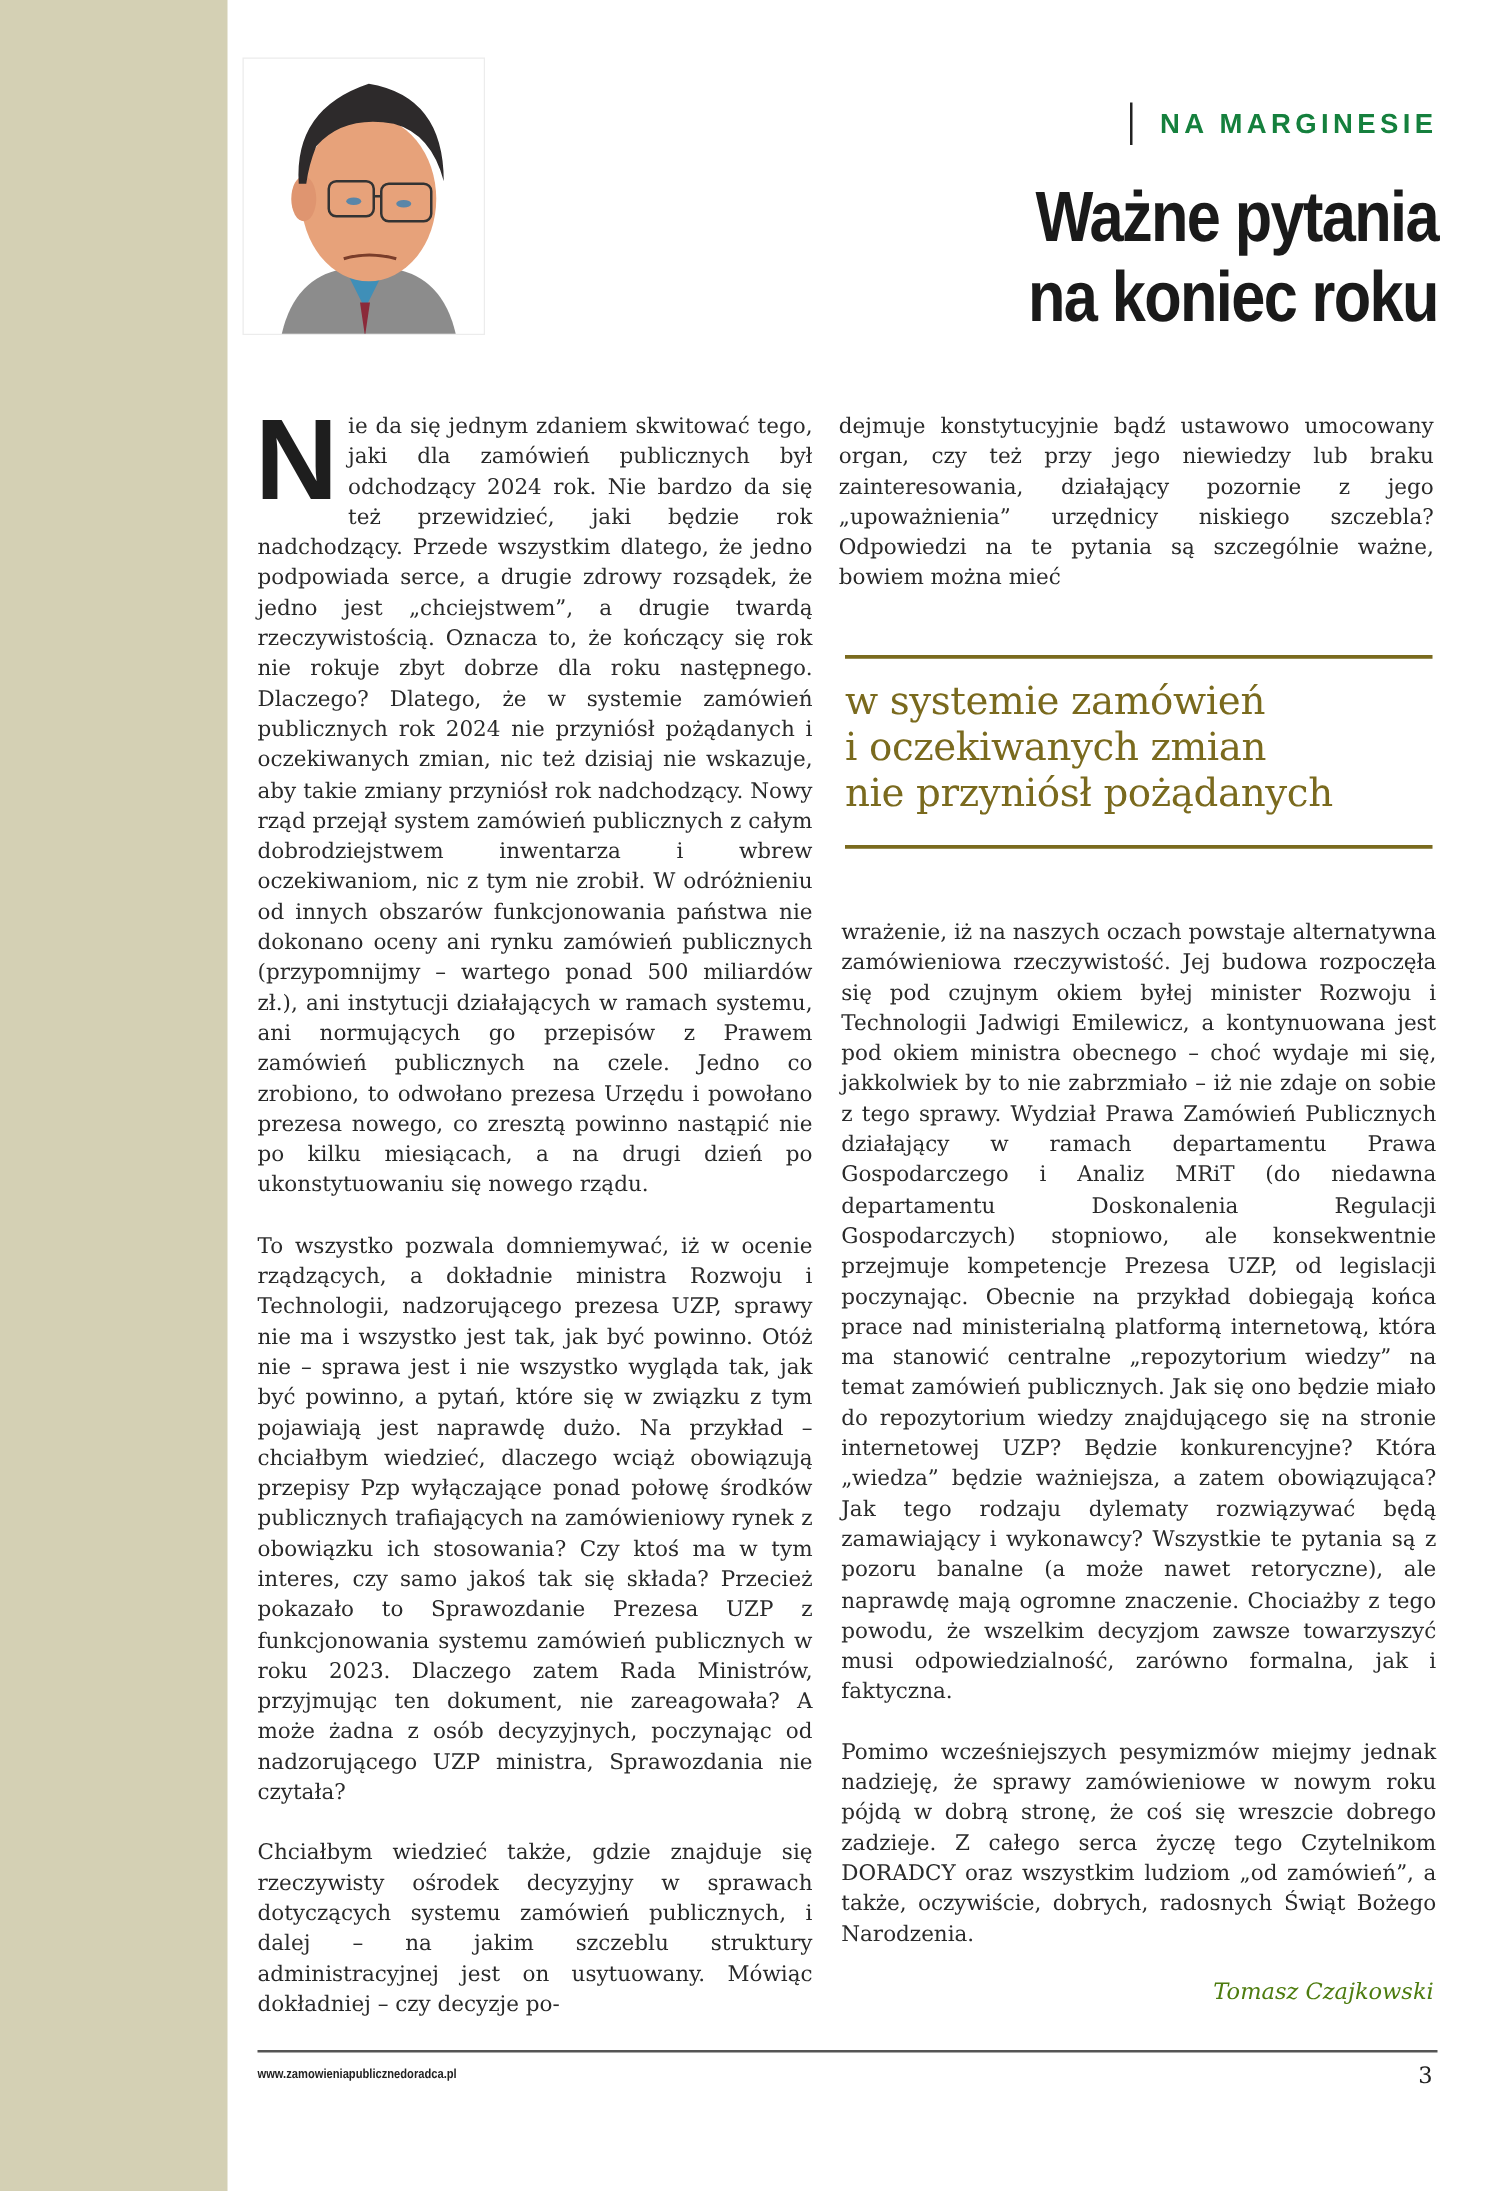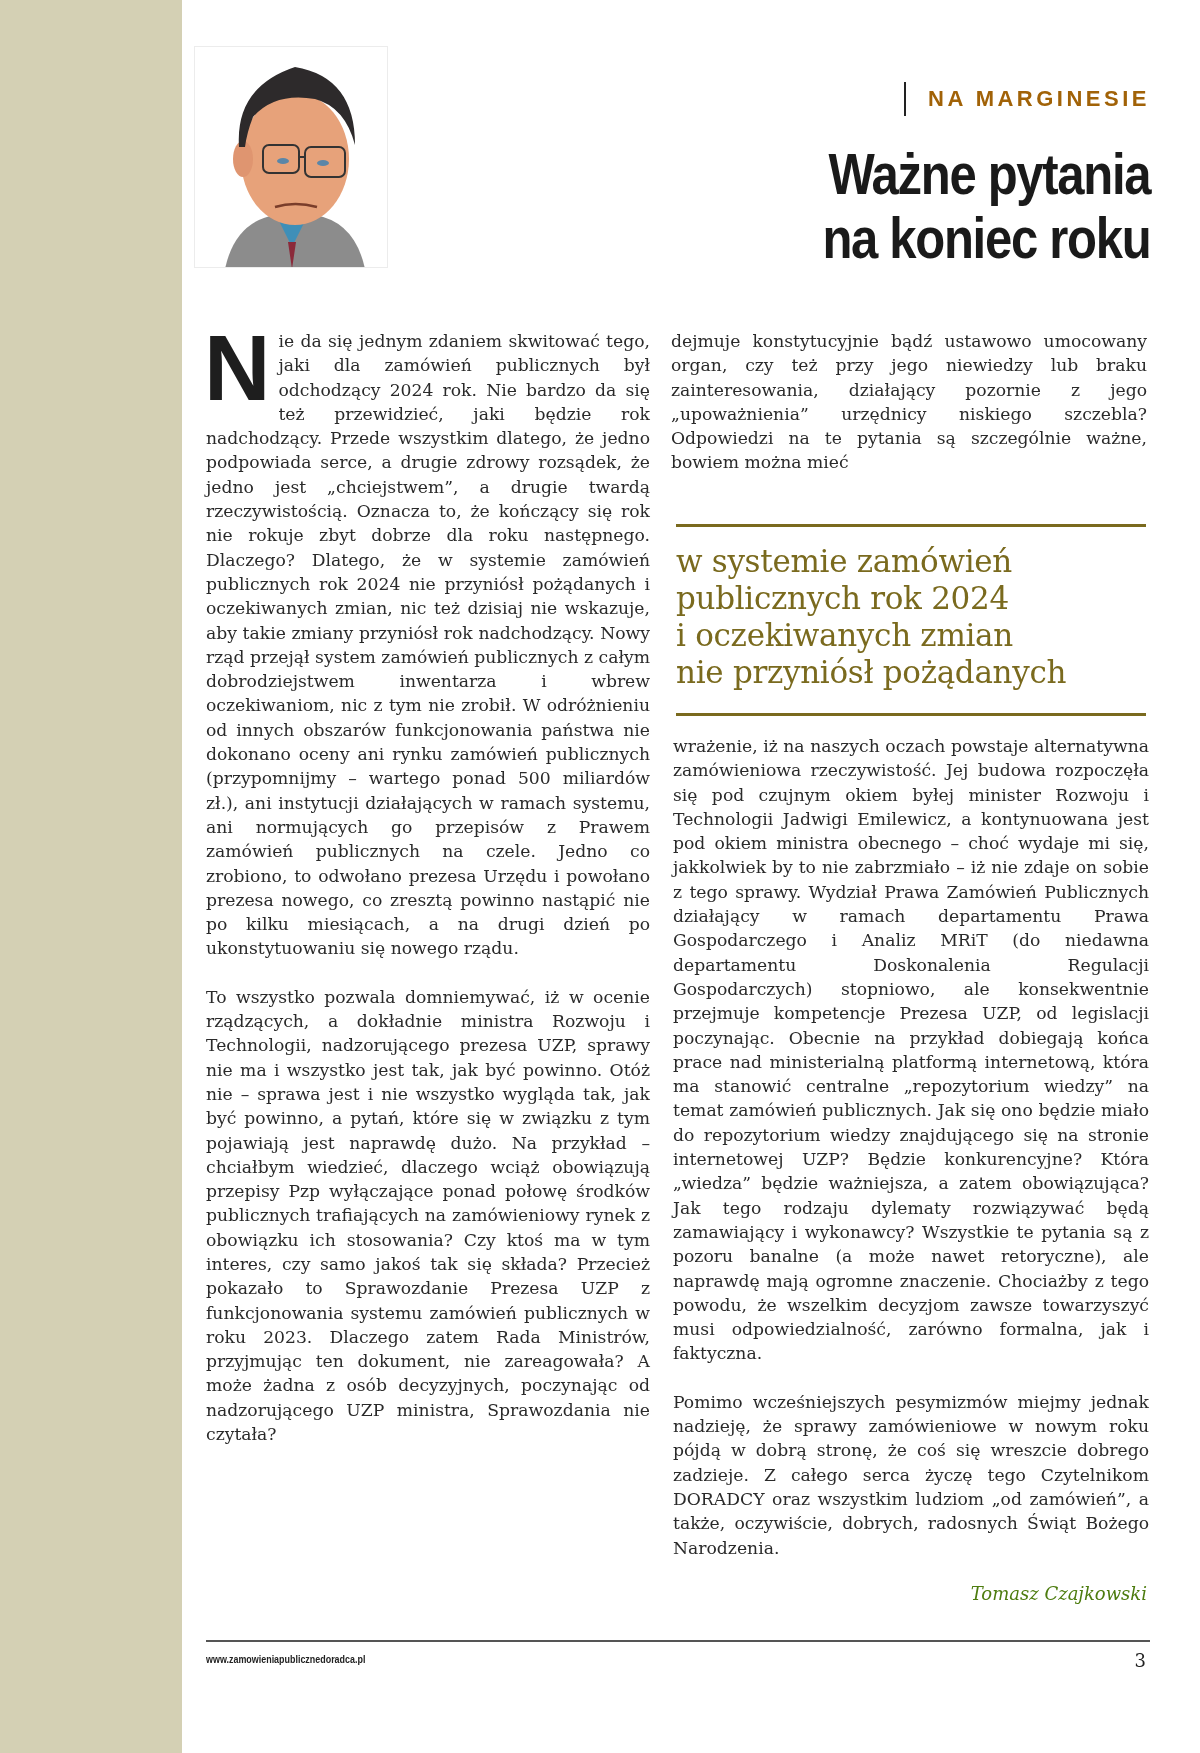--- a/index.html
+++ b/index.html
@@ -3,21 +3,21 @@
 <meta charset="utf-8">
 <style>
   html, body { margin:0; padding:0; }
   body { width:1200px; height:1753px; position:relative; background:#ffffff; overflow:hidden;
          font-family:"DejaVu Serif", "Liberation Serif", serif; color:#2a2a2a; }
   .band { position:absolute; left:0; top:0; width:182px; height:1753px; background:#D4D0B4; }
   .portrait { position:absolute; left:194px; top:46px; width:194px; height:222px; background:#fff;
               border:1px solid #ececec; box-sizing:border-box; overflow:hidden; }
   .section-wrap { position:absolute; right:50px; top:82px; display:flex; align-items:center; }
   .section-bar { width:2px; height:34px; background:#222; margin-right:22px; }
-  .section-label { font-family:"Liberation Sans", sans-serif; font-weight:bold; color:#a16207;
+  .section-label { font-family:"Liberation Sans", sans-serif; font-weight:bold; color:#15803d;
                    font-size:22px; letter-spacing:3.5px; }
   .title { position:absolute; right:50px; top:142px; text-align:right;
            font-family:"Liberation Sans", sans-serif; font-weight:bold; color:#1a1a1a;
            font-size:57px; line-height:64px; letter-spacing:-1.5px; transform:scaleX(0.86); transform-origin:right top; }
   .col { position:absolute; font-size:17.2px; line-height:24.3px; text-align:justify; hyphens:manual; }
   .col1 { left:206px; top:329px; width:444px; }
   .col2a { left:671px; top:329px; width:476px; }
   .col2b { left:673px; top:734px; width:476px; }
   .col p { margin:0 0 24px 0; }
   .dropcap { float:left; font-family:"Liberation Sans", sans-serif; font-weight:bold; font-size:92px;
@@ -59,31 +59,31 @@
 </div>
 
 <div class="title">
   <div>Ważne pytania</div>
   <div>na koniec roku</div>
 </div>
 
 <div class="col col1">
   <p><span class="dropcap">N</span><span>ie da się jednym zdaniem skwitować tego, jaki dla zamówień publicznych był odchodzący 2024 rok. Nie bardzo da się też przewidzieć, jaki będzie rok nadchodzący. Przede wszystkim dlatego, że jedno podpowiada serce, a drugie zdrowy rozsądek, że jedno jest „chciejstwem”, a drugie twardą rzeczywistością. Oznacza to, że kończący się rok nie rokuje zbyt dobrze dla roku następnego. Dlaczego? Dlatego, że w systemie zamówień publicznych rok 2024 nie przyniósł pożądanych i oczekiwanych zmian, nic też dzisiaj nie wskazuje, aby takie zmiany przyniósł rok nadchodzący. Nowy rząd przejął system zamówień publicznych z całym dobrodziejstwem inwentarza i wbrew oczekiwaniom, nic z tym nie zrobił. W odróżnieniu od innych obszarów funkcjonowania państwa nie dokonano oceny ani rynku zamówień publicznych (przypomnijmy – wartego ponad 500 miliardów zł.), ani instytucji działających w ramach systemu, ani normujących go przepisów z Prawem zamówień publicznych na czele. Jedno co zrobiono, to odwołano prezesa Urzędu i powołano prezesa nowego, co zresztą powinno nastąpić nie po kilku miesiącach, a na drugi dzień po ukonstytuowaniu się nowego rządu.</span></p>
   <p>To wszystko pozwala domniemywać, iż w ocenie rządzących, a dokładnie ministra Rozwoju i Technologii, nadzorującego prezesa UZP, sprawy nie ma i wszystko jest tak, jak być powinno. Otóż nie – sprawa jest i nie wszystko wygląda tak, jak być powinno, a pytań, które się w związku z tym pojawiają jest naprawdę dużo. Na przykład – chciałbym wiedzieć, dlaczego wciąż obowiązują przepisy Pzp wyłączające ponad połowę środków publicznych trafiających na zamówieniowy rynek z obowiązku ich stosowania? Czy ktoś ma w tym interes, czy samo jakoś tak się składa? Przecież pokazało to Sprawozdanie Prezesa UZP z funkcjonowania systemu zamówień publicznych w roku 2023. Dlaczego zatem Rada Ministrów, przyjmując ten dokument, nie zareagowała? A może żadna z osób decyzyjnych, poczynając od nadzorującego UZP ministra, Sprawozdania nie czytała?</p>
+  <p>Chciałbym wiedzieć także, gdzie znajduje się rzeczywisty ośrodek decyzyjny w sprawach dotyczących systemu zamówień publicznych, i dalej – na jakim szczeblu struktury administracyjnej jest on usytuowany. Mówiąc dokładniej – czy decyzje po-</p>
 </div>
 
 <div class="col col2a">
   <p>dejmuje konstytucyjnie bądź ustawowo umocowany organ, czy też przy jego niewiedzy lub braku zainteresowania, działający pozornie z jego „upoważnienia” urzędnicy niskiego szczebla? Odpowiedzi na te pytania są szczególnie ważne, bowiem można mieć</p>
 </div>
 
 <div class="pull">
   <div class="pull-rule"></div>
   <div class="pull-text">
     <div>w systemie zamówień</div>
-    <div>publicznych rok 2024</div>
     <div>i oczekiwanych zmian</div>
     <div>nie przyniósł pożądanych</div>
   </div>
   <div class="pull-rule"></div>
 </div>
 
 <div class="col col2b">
   <p>wrażenie, iż na naszych oczach powstaje alternatywna zamówieniowa rzeczywistość. Jej budowa rozpoczęła się pod czujnym okiem byłej minister Rozwoju i Technologii Jadwigi Emilewicz, a kontynuowana jest pod okiem ministra obecnego – choć wydaje mi się, jakkolwiek by to nie zabrzmiało – iż nie zdaje on sobie z tego sprawy. Wydział Prawa Zamówień Publicznych działający w ramach departamentu Prawa Gospodarczego i Analiz MRiT (do niedawna departamentu Doskonalenia Regulacji Gospodarczych) stopniowo, ale konsekwentnie przejmuje kompetencje Prezesa UZP, od legislacji poczynając. Obecnie na przykład dobiegają końca prace nad ministerialną platformą internetową, która ma stanowić centralne „repozytorium wiedzy” na temat zamówień publicznych. Jak się ono będzie miało do repozytorium wiedzy znajdującego się na stronie internetowej UZP? Będzie konkurencyjne? Która „wiedza” będzie ważniejsza, a zatem obowiązująca? Jak tego rodzaju dylematy rozwiązywać będą zamawiający i wykonawcy? Wszystkie te pytania są z pozoru banalne (a może nawet retoryczne), ale naprawdę mają ogromne znaczenie. Chociażby z tego powodu, że wszelkim decyzjom zawsze towarzyszyć musi odpowiedzialność, zarówno formalna, jak i faktyczna.</p>
   <p>Pomimo wcześniejszych pesymizmów miejmy jednak nadzieję, że sprawy zamówieniowe w nowym roku pójdą w dobrą stronę, że coś się wreszcie dobrego zadzieje. Z całego serca życzę tego Czytelnikom DORADCY oraz wszystkim ludziom „od zamówień”, a także, oczywiście, dobrych, radosnych Świąt Bożego Narodzenia.</p>
 </div>

